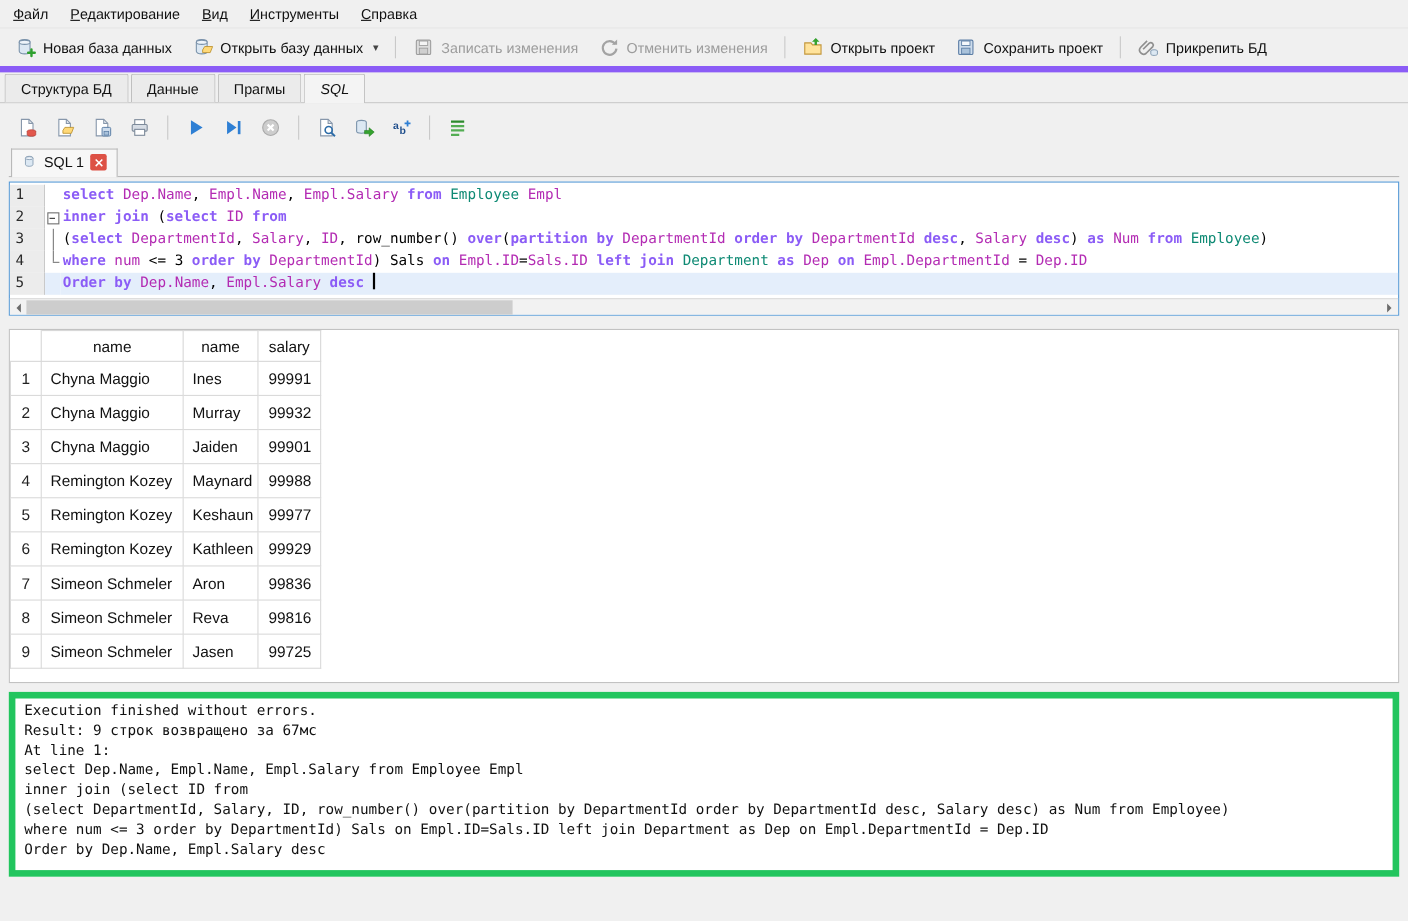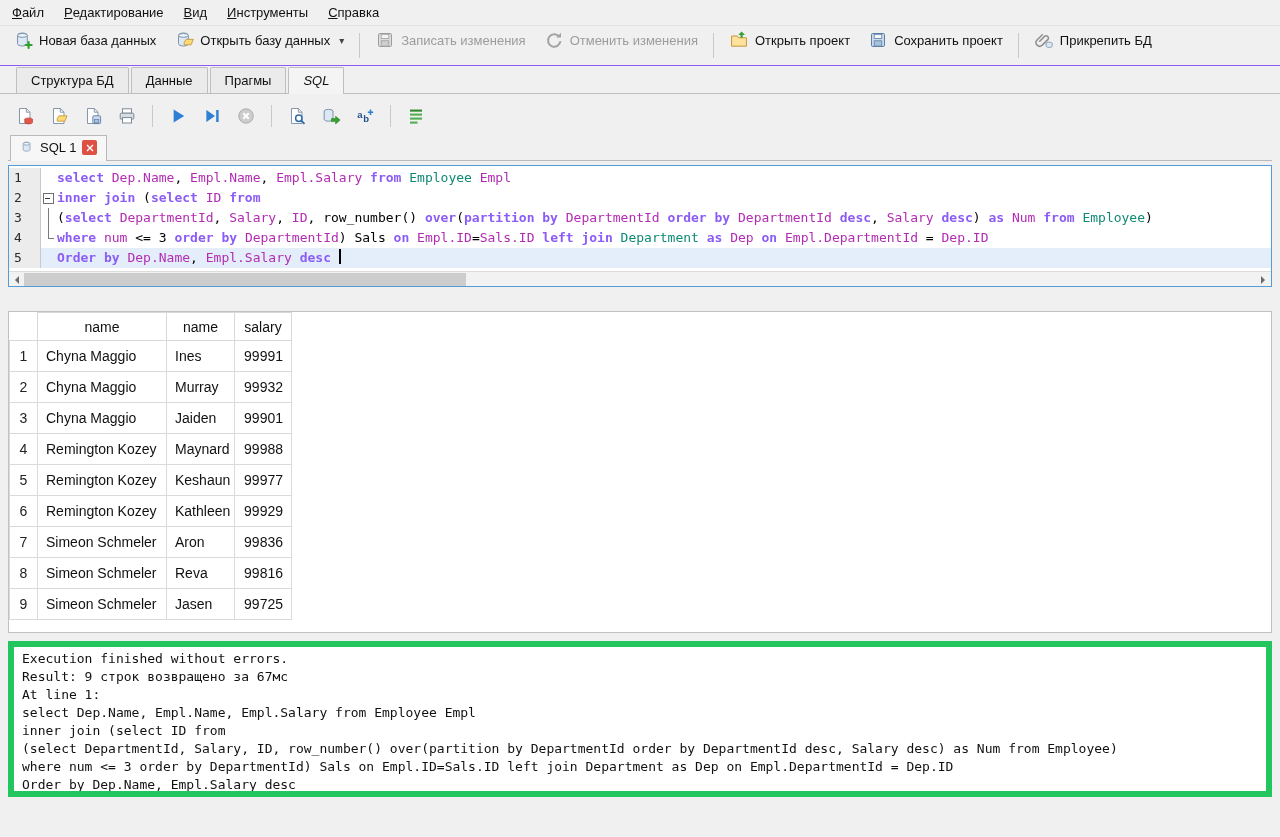--- a/index.html
+++ b/index.html
@@ -14,29 +14,29 @@
   .win-controls{margin-left:auto;display:flex;height:100%;}
   .win-btn{width:46px;height:100%;display:flex;align-items:center;justify-content:center;}
   .win-btn .bar{width:11px;height:1px;background:#fff;}
   .win-btn .box{width:10px;height:10px;border:1px solid #fff;}
 
   
   .menubar{height:26px;background:#f0f0f0;display:flex;align-items:stretch;border-bottom:1px solid #e3e3e3;padding-left:2px;}
   .menu-item{display:flex;align-items:center;padding:0 10px;white-space:nowrap;}
 
   
-  .toolbar{height:40px;display:flex;align-items:flex-start;padding:0 4px;border-bottom:1px solid #8b5cf6;background:#f0f0f0;}
+  .toolbar{height:40px;display:flex;align-items:center;padding:0 4px;border-bottom:6px solid #8b5cf6;background:#f0f0f0;}
   .tb-btn{display:flex;align-items:center;gap:6px;padding:4px 9px;white-space:nowrap;}
   .tb-btn.disabled{color:#9c9c9c;}
   .tb-icon svg,.sq-icon svg{display:block;}
   .dd-arrow{font-size:10px;color:#444;margin-left:3px;}
   .tb-sep{width:1px;align-self:stretch;margin:7px 6px;background:#c9c9c9;}
 
   
-  .maintabs{height:28px;display:flex;align-items:flex-end;padding-left:16px;border-bottom:1px solid #bfbfbf;background:#f0f0f0;}
+  .maintabs{height:28px;display:flex;align-items:flex-end;padding-left:4px;border-bottom:1px solid #bfbfbf;background:#f0f0f0;}
   .mtab{padding:5px 14px;border:1px solid #bfbfbf;border-bottom:none;background:#ebebeb;margin-right:2px;
         border-top-left-radius:2px;border-top-right-radius:2px;white-space:nowrap;}
   .mtab.active{background:#f4f4f4;margin-bottom:-1px;padding-bottom:6px;font-style:italic;}
 
   
   .tabpage{height:711px;padding:4px 8px 8px;display:flex;flex-direction:column;background:#f0f0f0;}
   .sqltoolbar{height:36px;flex:none;display:flex;align-items:center;gap:4px;padding:0 2px;}
   .sq-btn{width:30px;height:28px;display:flex;align-items:center;justify-content:center;}
   .sq-sep{width:1px;height:22px;background:#c9c9c9;margin:0 6px;}
 
@@ -66,21 +66,21 @@
 
   .hscroll{height:15px;background:#f2f2f2;border-top:1px solid #dcdcdc;position:relative;}
   .hs-arrow{position:absolute;top:0;width:15px;height:15px;display:flex;align-items:center;justify-content:center;}
   .hs-arrow.left{left:0;}
   .hs-arrow.right{right:0;}
   .hs-arrow.left span{width:0;height:0;border:4px solid transparent;border-right-color:#6b6b6b;margin-left:-3px;}
   .hs-arrow.right span{width:0;height:0;border:4px solid transparent;border-left-color:#6b6b6b;margin-right:-3px;}
   .hs-thumb{position:absolute;top:1px;height:13px;background:#cdcdcd;}
 
   
-  .grid-panel{flex:none;margin-top:24px;height:322px;background:#fff;border:1px solid #c2c2c2;overflow:hidden;}
+  .grid-panel{flex:none;margin-top:12px;height:322px;background:#fff;border:1px solid #c2c2c2;overflow:hidden;}
   table.grid{border-collapse:collapse;table-layout:fixed;width:282px;font-size:14px;}
   .grid th{font-weight:400;border:1px solid #d8d8d8;height:28px;padding:0 8px;background:#fff;text-align:center;}
   .grid th.corner{border-left:none;border-top:none;}
   .grid td{border:1px solid #dadada;height:31px;padding:0 8px;overflow:hidden;white-space:nowrap;}
   .grid td.rownum{text-align:center;padding:0 4px;color:#222;}
   .grid td.salary{text-align:right;}
 
   
   .log-panel{flex:1;margin-top:8px;background:#fff;border:6px solid #22c55e;padding:3px 8px;
              font-family:"DejaVu Sans Mono",monospace;font-size:13px;line-height:18px;white-space:pre;overflow:hidden;}

